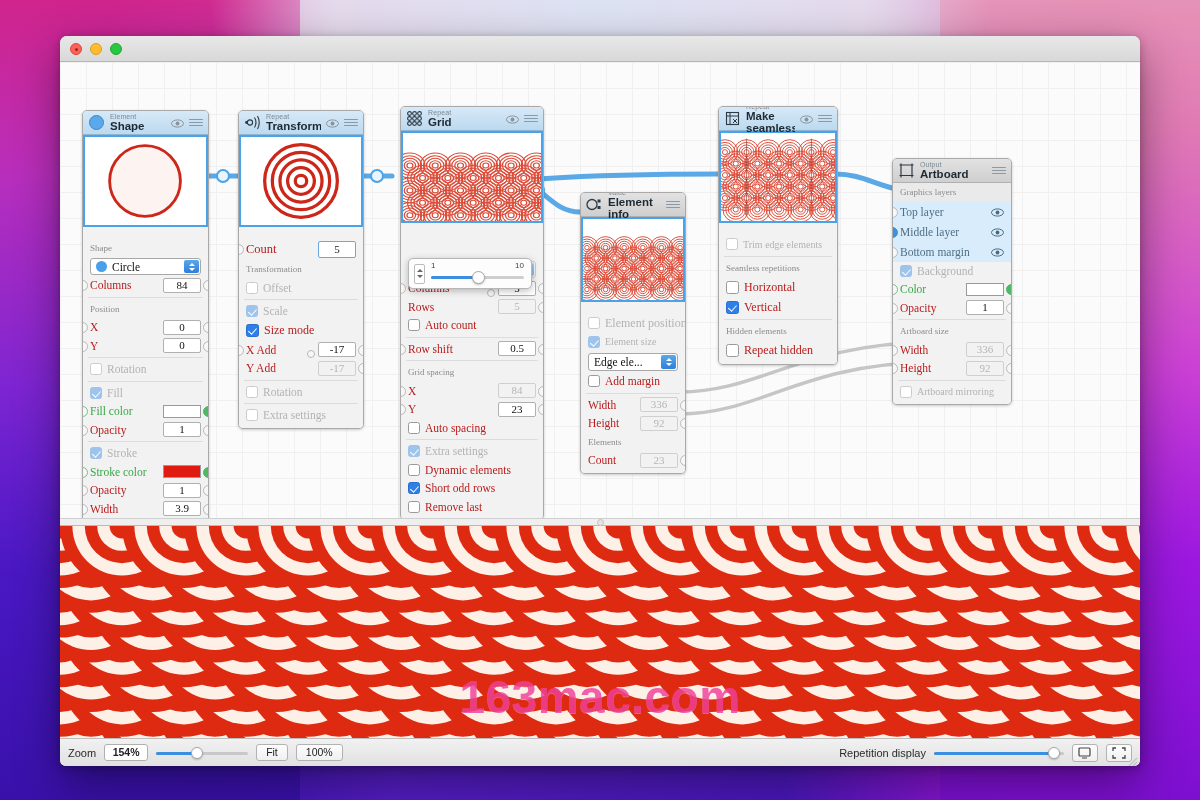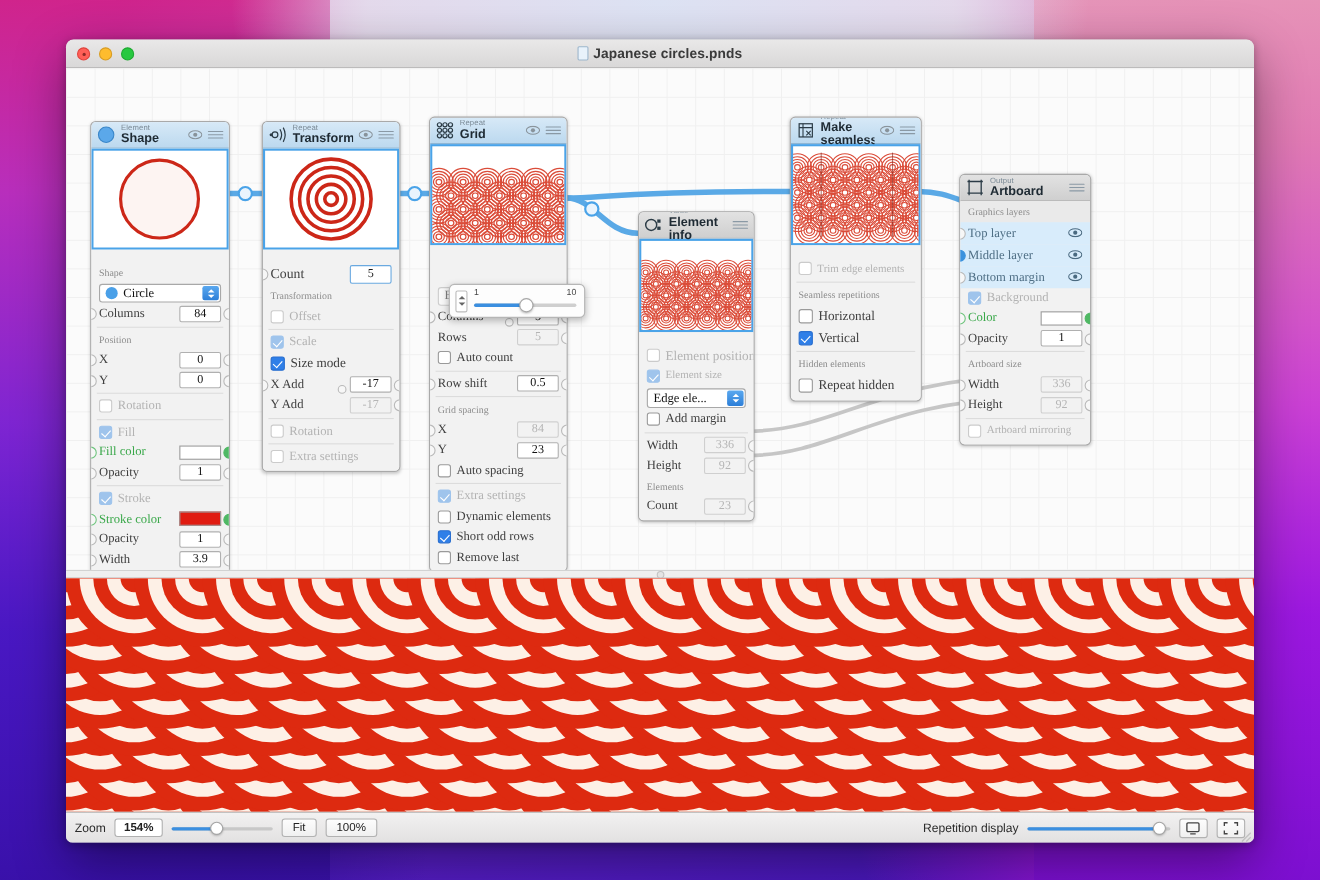--- a/index.html
+++ b/index.html
@@ -97,21 +97,21 @@
   .nhead .nkind{ font-size:7px; color:#7b8a96; display:block; letter-spacing:.1px; }
   .nhead .nname{ font-size:11.5px; color:#1e2a33; font-weight:700; display:block; margin-top:1px;}
   .nhead .neye{ flex:0 0 12px; opacity:.55; }
   .nhead .nmenu{ flex:0 0 14px; display:flex; flex-direction:column; gap:1.5px; }
   .nhead .nmenu i{ display:block; height:1.6px; background:#8a99a5; border-radius:1px; }
 
   .npreview{ background:#fff; border:2px solid #4aa3e8; margin:0; }
   .nbody{ padding:12px 0 3px 0; background:#f2f2f2;font-family:Liberation Serif, serif; }
 
   .row{ display:flex; align-items:center; height:18.5px; padding:0 7px; gap:5px; position:relative;}
-  .row .lbl{ flex:1 1 auto; font-size:11.5px; color:#404040; white-space:nowrap; }
+  .row .lbl{ flex:1 1 auto; font-size:11.5px; color:#b91c1c; white-space:nowrap; }
   .row .lbl.sm{ font-size:9px; color:#8c8c8c; }
   .row .lbl.green{ color:#3aa84a; }
   .row .lbl.dis{ color:#b3b3b3; }
   .fld{
     width:38px; height:15px; flex:0 0 38px; background:#fff; border:1px solid #b0b0b0;
     border-radius:2px; font-size:11px; color:#111; text-align:center; line-height:13px;
   }
   .fld.dis{ color:#b5b5b5; background:#f2f2f2; border-color:#cfcfcf; }
   .fld.sel{ border-color:#6aa9e0; color:#1a1a1a; }
   .chk{ width:12px;height:12px; flex:0 0 12px; border:1px solid #9a9a9a; border-radius:2.5px; background:#fff; position:relative;}
@@ -219,23 +219,20 @@
 </div>
 
 <div id="window">
 
   <div id="titlebar">
     <div class="traffic">
       <div class="tl red"></div>
       <div class="tl yellow"></div>
       <div class="tl green"></div>
     </div>
-    <div id="title">
-      <span class="docicon"></span><span>Japanese circles.pnds</span>
-    </div>
   </div>
 
   <div id="graph">
 
     <svg id="wires" viewBox="0 0 1080 456" preserveAspectRatio="none">
       <g fill="none" stroke="#5aa9e6" stroke-width="5" stroke-linecap="round">
         <path d="M148,114 C170,114 168,114 180,114"></path>
         <path d="M302,114 C320,114 318,114 332,114"></path>
         <path d="M455,118 C480,118 490,150 520,150"></path>
         <path d="M455,118 C490,118 500,112 660,112"></path>
@@ -452,21 +449,21 @@
           <span class="lbl dis">Rotation</span>
         </div>
         <div class="sep"></div>
         <div class="row">
           <span class="chk dis"></span>
           <span class="lbl dis">Extra settings</span>
         </div>
       </div>
     </div>
 
-    <div class="node" style="left:330px; top:44px; width:126px;">
+    <div class="node" style="left:340px; top:44px; width:144px;">
       <div class="nhead">
         <span class="nicon">
           <svg width="17" height="17" viewBox="0 0 17 17">
             <g fill="none" stroke="#2b3b46" stroke-width="1.1">
               <circle cx="3.5" cy="3.5" r="1.9"></circle>
                 <circle cx="8.5" cy="3.5" r="1.9"></circle>
                 <circle cx="13.5" cy="3.5" r="1.9"></circle>
               <circle cx="3.5" cy="8.5" r="1.9"></circle>
                 <circle cx="8.5" cy="8.5" r="1.9"></circle>
                 <circle cx="13.5" cy="8.5" r="1.9"></circle>
@@ -1176,21 +1173,21 @@
         <div class="row">
             <span class="lbl sm">Hidden elements</span>
           </div>
         <div class="row" style="height:20px;">
           <span class="chk" style="width:13px;height:13px;flex-basis:13px;"></span>
           <span class="lbl" style="font-size:12px;">Repeat hidden</span>
         </div>
       </div>
     </div>
 
-    <div class="node" style="left:812px; top:96px; width:120px;">
+    <div class="node" style="left:832px; top:96px; width:120px;">
       <div class="nhead" style="background:linear-gradient(180deg,#e2e2e2,#cfcfcf); border-bottom-color:#b0b0b0;">
         <span class="nicon">
           <svg width="17" height="17" viewBox="0 0 17 17">
             <path d="M3 1.5 L3 15.5 M14 1.5 L14 15.5 M1.5 3 L15.5 3 M1.5 13.5 L15.5 13.5" stroke="#2b3b46" stroke-width="1.2" fill="none"></path>
           </svg>
         </span>
         <span class="ntxt">
           <span class="nkind">Output</span>
           <span class="nname">Artboard</span>
         </span>
@@ -2943,20 +2940,21 @@
           <circle cx="1178" cy="0" r="37.199999999999996" fill="#dd2a10"></circle>
           <circle cx="1178" cy="0" r="24.8" fill="#fdf0e6"></circle>
           <circle cx="1178" cy="0" r="12.4" fill="#dd2a10"></circle>
           <circle cx="1240" cy="0" r="62" fill="#dd2a10"></circle>
           <circle cx="1240" cy="0" r="49.6" fill="#fdf0e6"></circle>
           <circle cx="1240" cy="0" r="37.199999999999996" fill="#dd2a10"></circle>
           <circle cx="1240" cy="0" r="24.8" fill="#fdf0e6"></circle>
           <circle cx="1240" cy="0" r="12.4" fill="#dd2a10"></circle>
         </g>
     </svg>
+    <div id="watermark">163mac.com</div>
   </div>
 
   <div id="bottombar">
     <span class="bl">Zoom</span>
     <span class="valbox">154%</span>
     <span class="barslider">
       <span class="tr"></span>
       <span class="fl" style="width:42%;"></span>
       <span class="kn" style="left:38%;"></span>
     </span>

